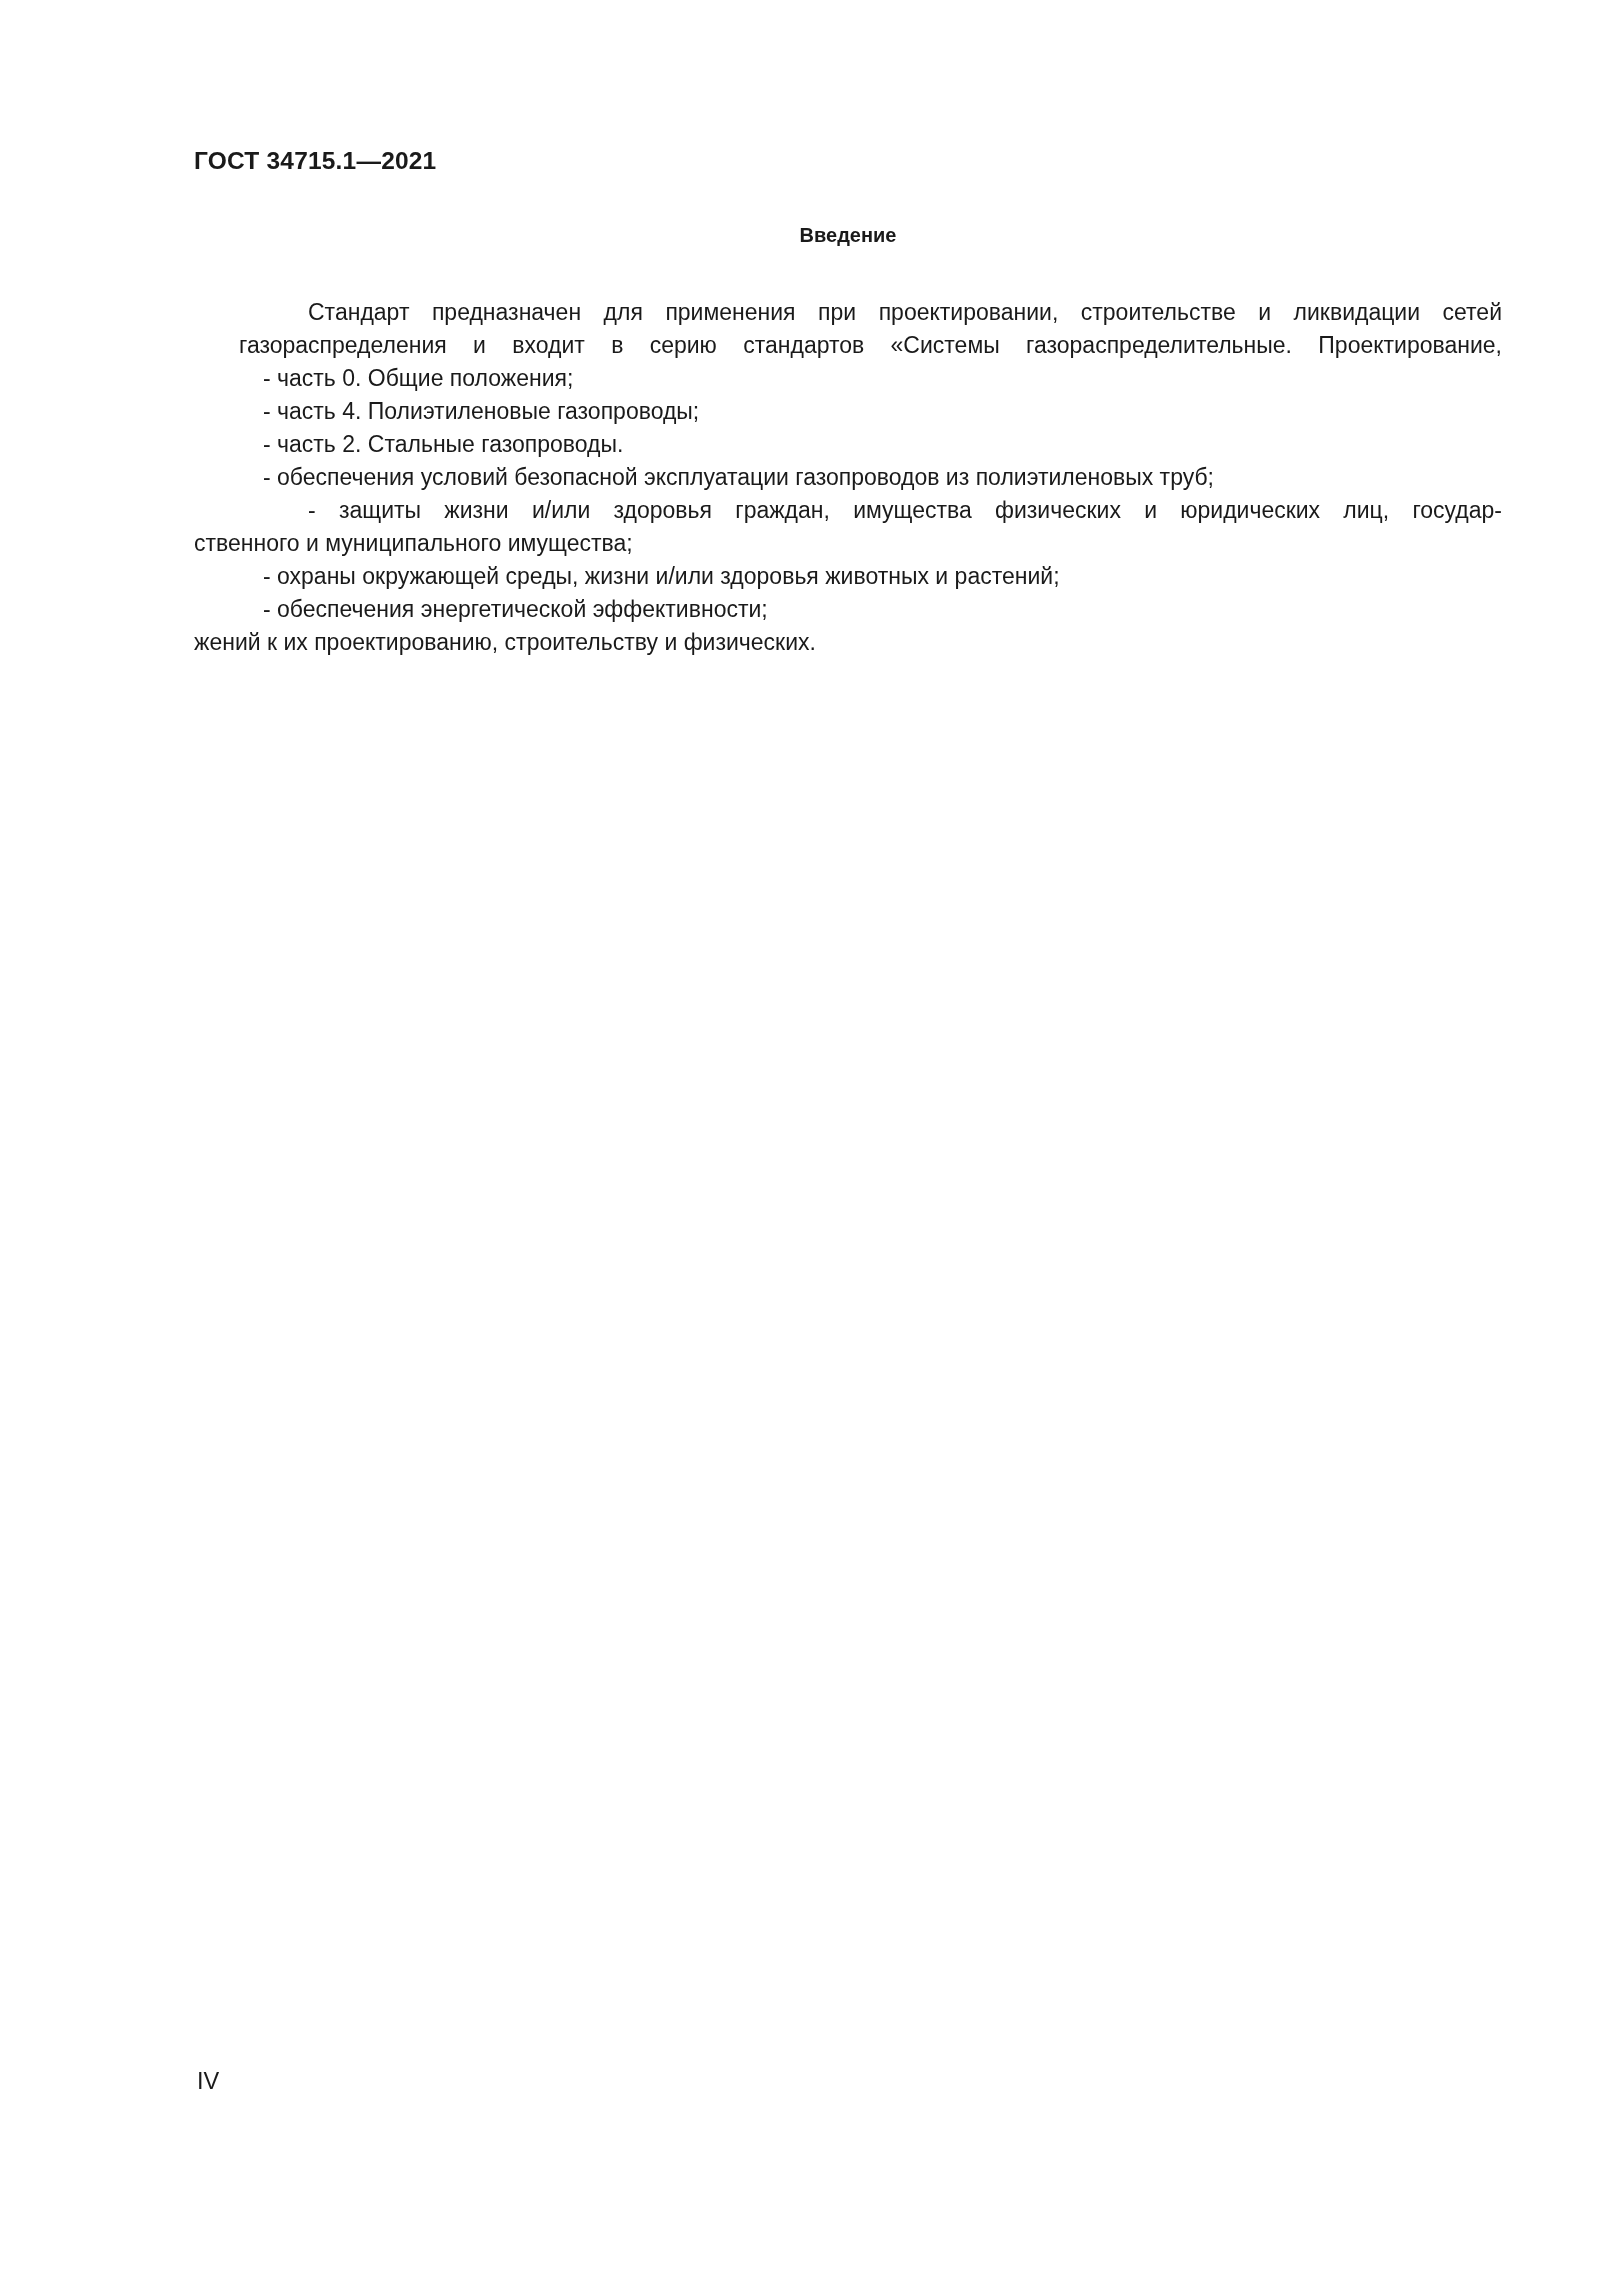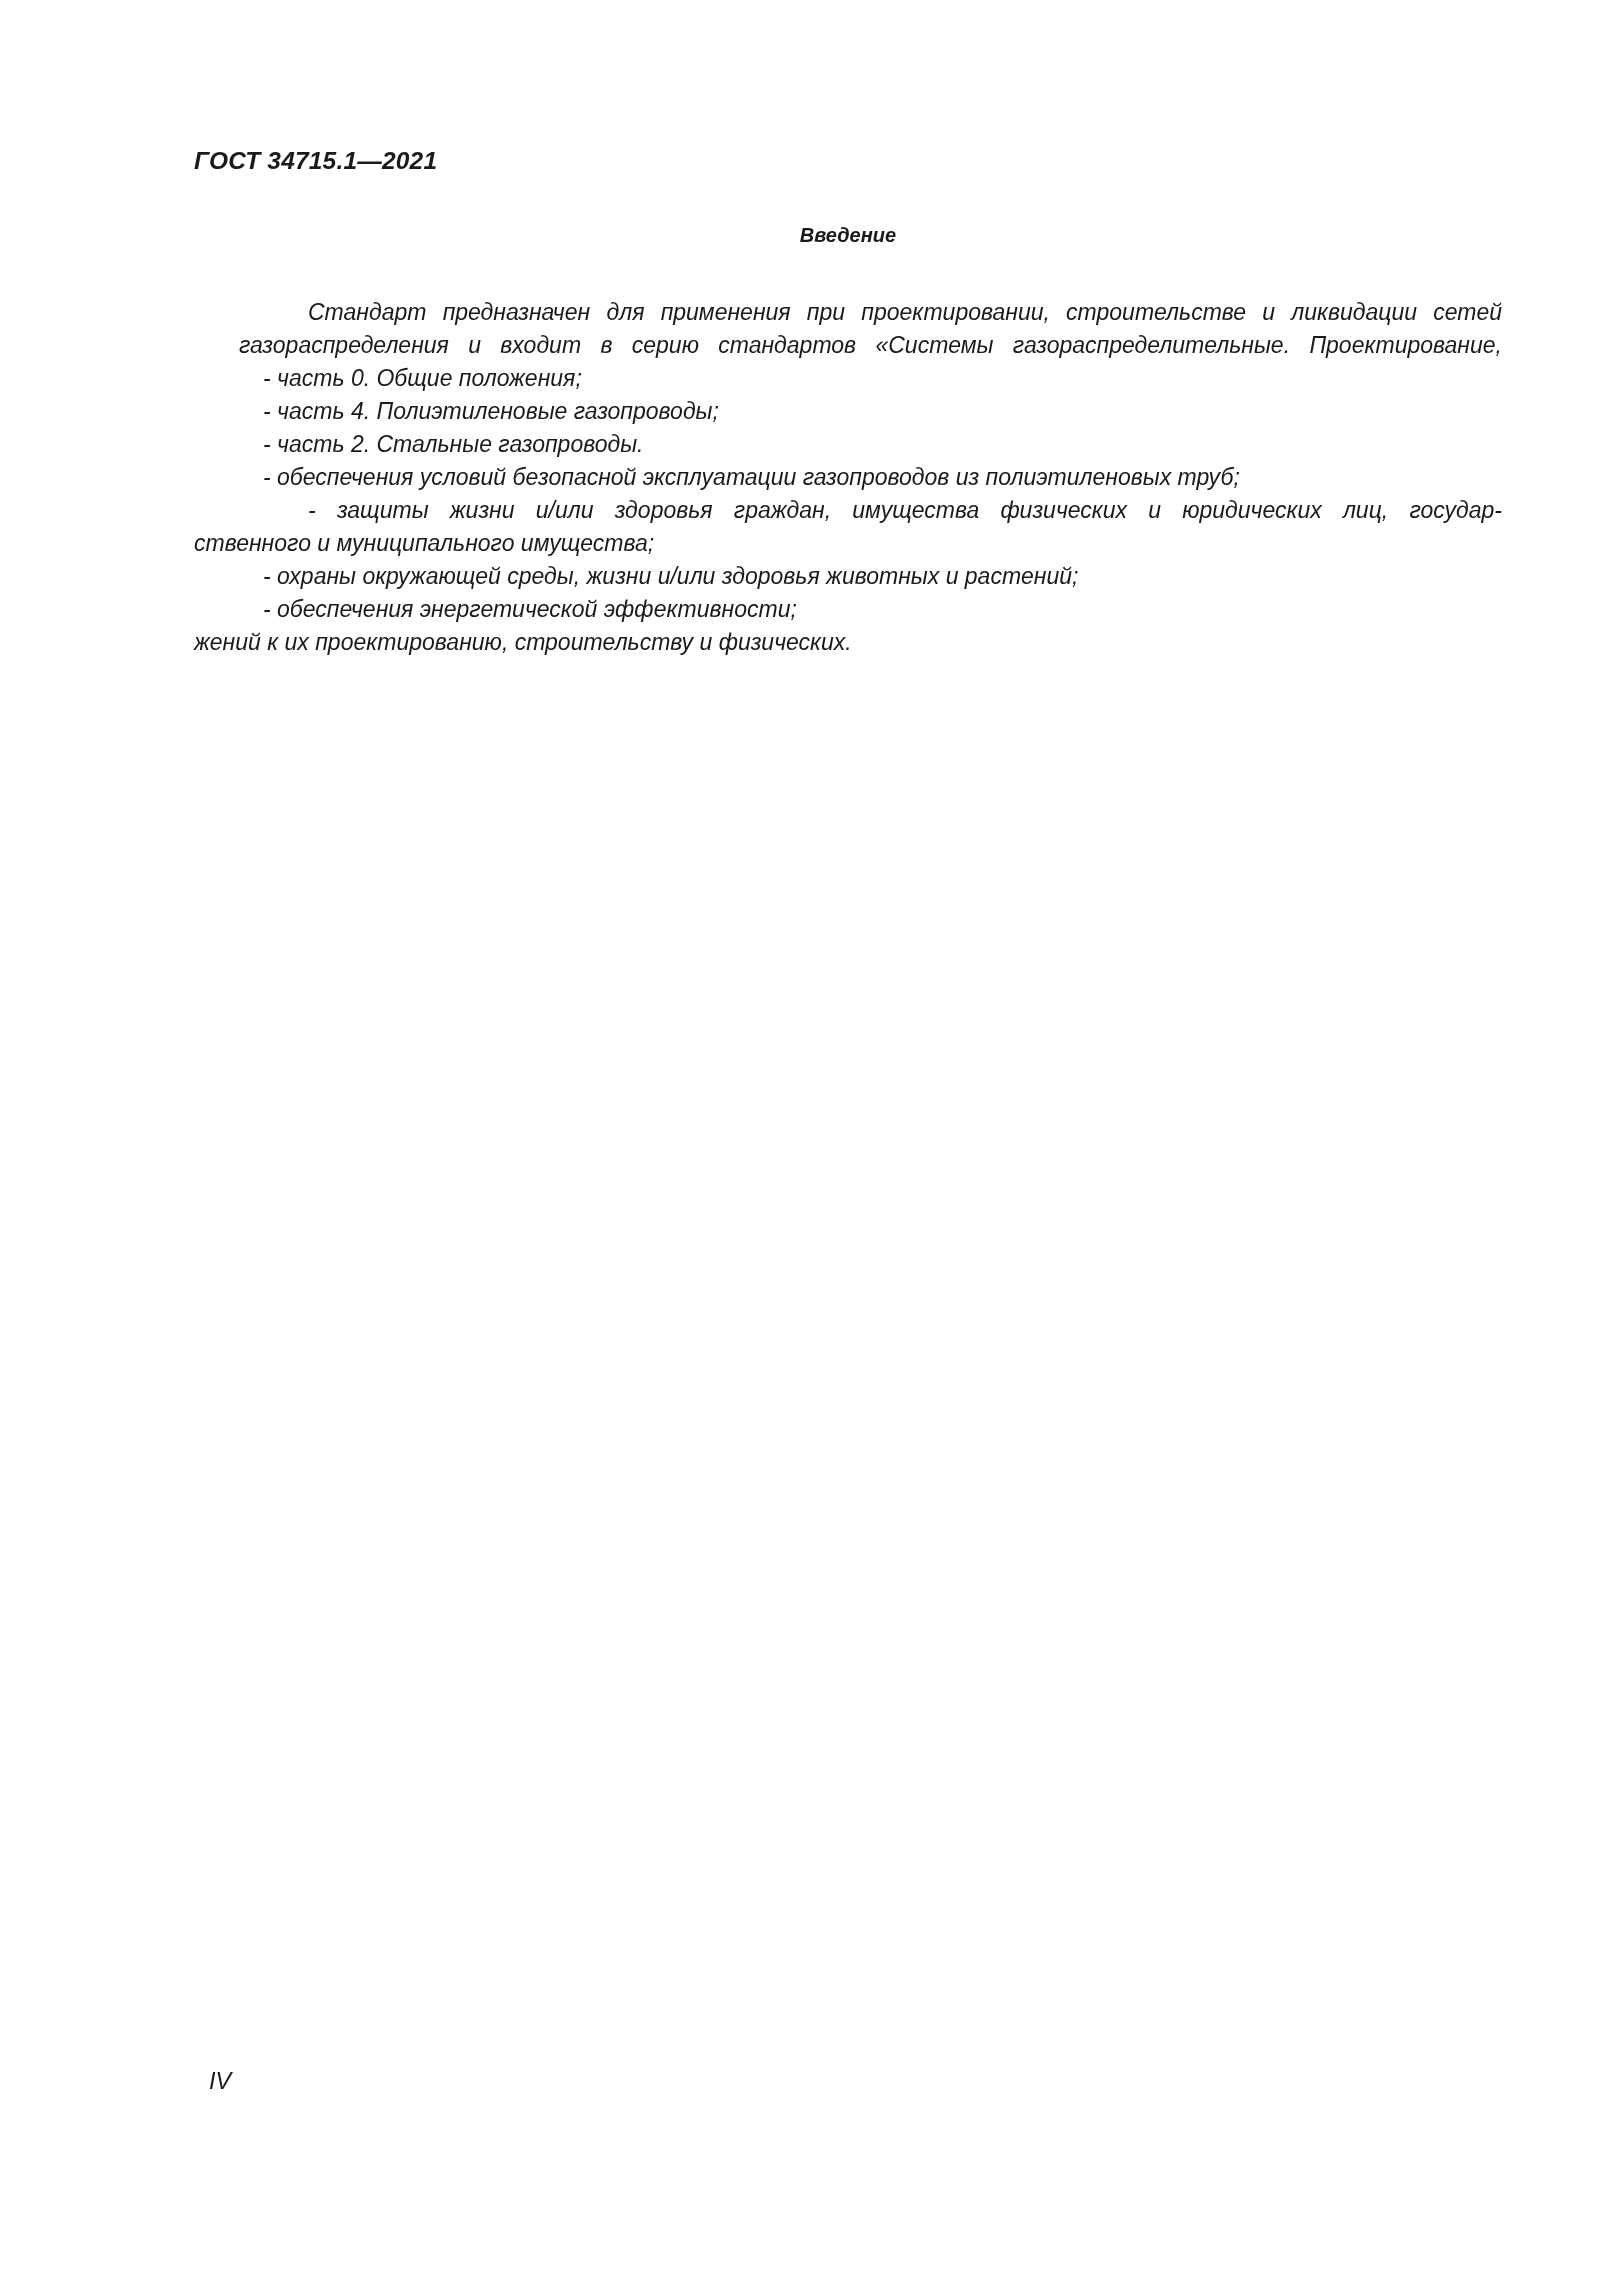--- a/index.html
+++ b/index.html
@@ -14,21 +14,20 @@
       overflow: hidden;
       font-family: "Liberation Sans", sans-serif;
       color: #1a1a1a;
     }
     .page {
       position: absolute;
       left: 0; top: 0;
       width: 1621px;
       height: 2293px;
       background: #ffffff;
-      font-style: italic;
     }
     .doc-header {
       position: absolute;
       left: 194px;
       top: 147px;
       font-size: 24.5px;
       font-weight: bold;
       letter-spacing: 0.2px;
       white-space: nowrap;
     }
@@ -60,21 +59,21 @@
       text-align-last: justify;
       white-space: normal;
       overflow: hidden;
       margin-left: 45px;
     }
     .line.indent {
       padding-left: 69px;
     }
     .page-number {
       position: absolute;
-      left: 209px;
+      left: 197px;
       top: 2068px;
       font-size: 23.5px;
     }
   </style>
 </head>
 <body>
 
 <div class="page">
 
   <div class="doc-header">ГОСТ 34715.1—2021</div>

